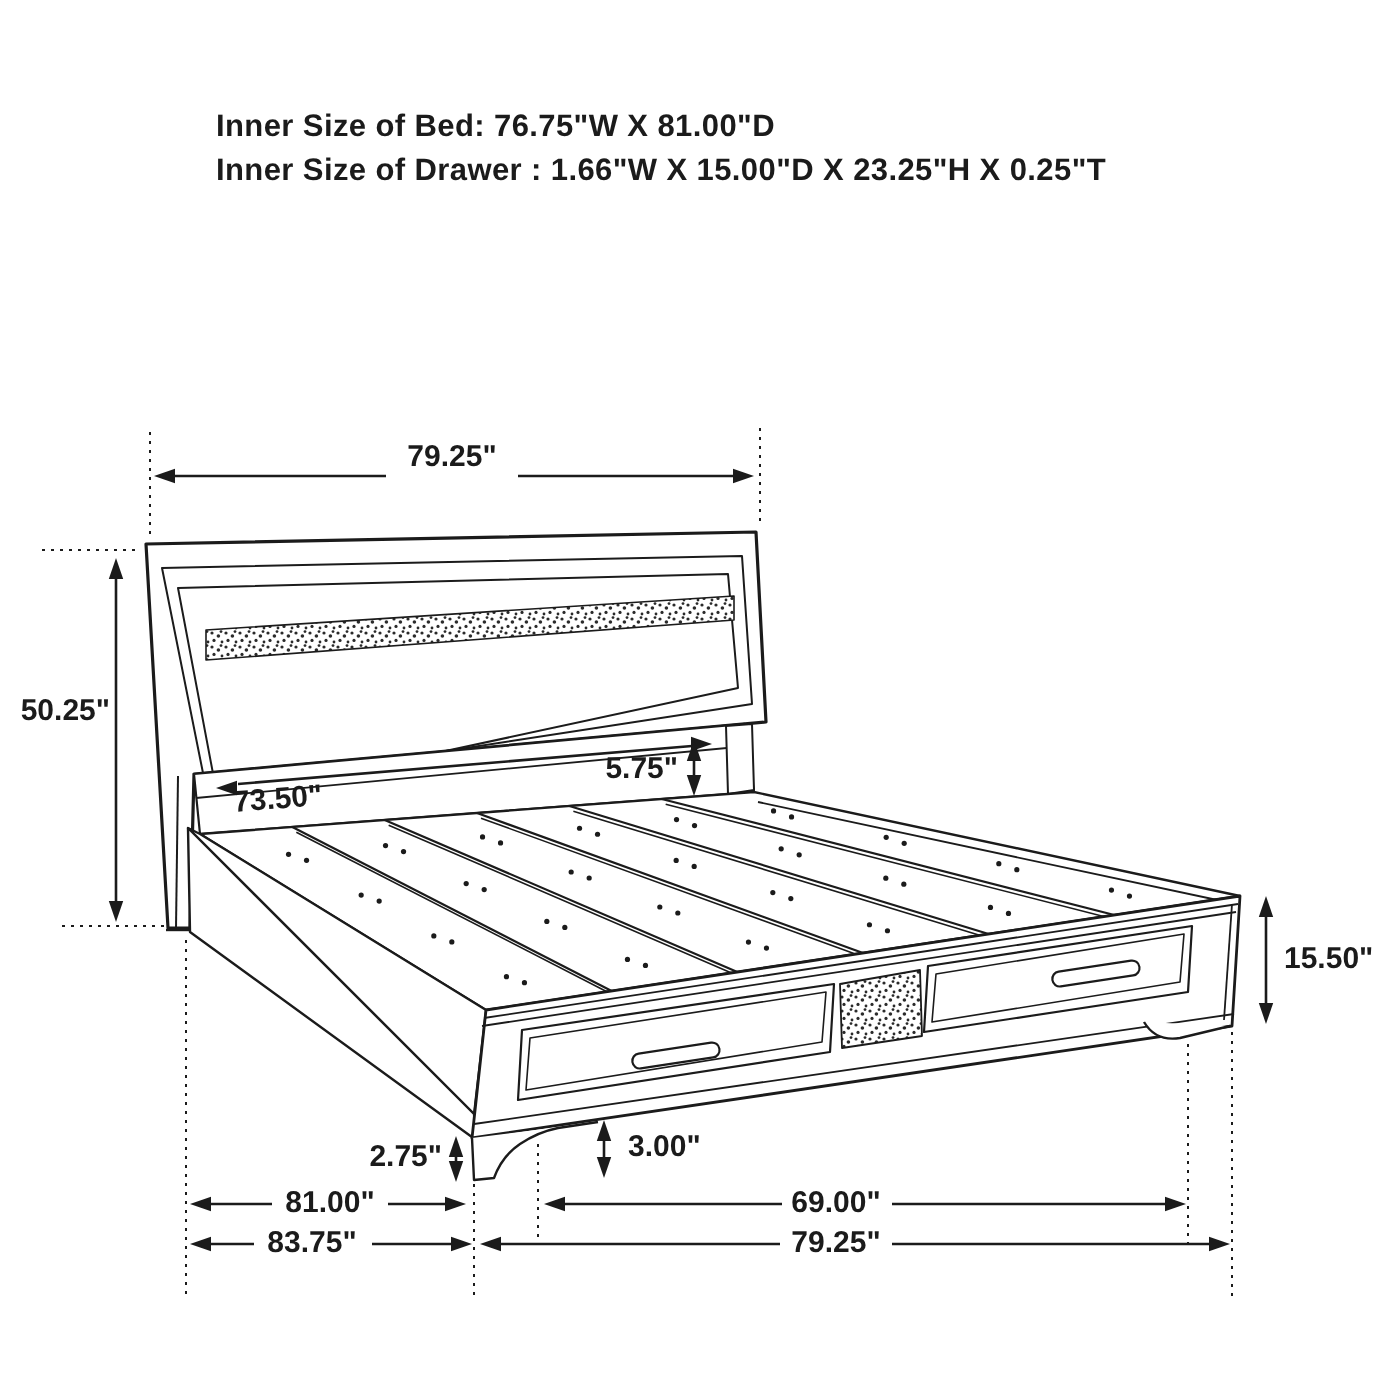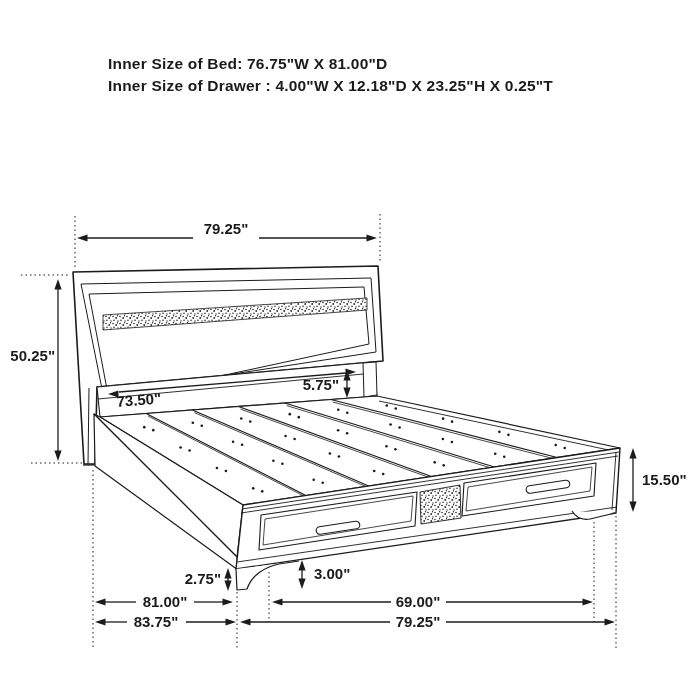--- a/index.html
+++ b/index.html
@@ -192,21 +192,21 @@
         <polygon points="272,602 282.5,598.4 282.5,605.6"></polygon>
         <polygon points="593,602 582.5,598.4 582.5,605.6"></polygon>
         <polygon points="95,622 105.5,618.4 105.5,625.6"></polygon>
         <polygon points="236,622 225.5,618.4 225.5,625.6"></polygon>
         <polygon points="240,622 250.5,618.4 250.5,625.6"></polygon>
         <polygon points="615,622 604.5,618.4 604.5,625.6"></polygon>
       </g>
   </svg>
 
   <div class="hdr" style="top:55px">Inner Size of Bed: 76.75"W X 81.00"D</div>
-  <div class="hdr" style="top:77px">Inner Size of Drawer : 4.00"W X 12.18"D X 23.25"H X 0.25"T</div>
+  <div class="hdr" style="top:77px">Inner Size of Drawer : 1.66"W X 15.00"D X 23.25"H X 0.25"T</div>
 
   <div class="dim ctr" style="left:188px;top:221px;width:76px">79.25"</div>
   <div class="dim rgt" style="left:2px;top:348px;width:53px">50.25"</div>
   <div class="dim" style="left:116px;top:394px;transform:rotate(-4.5deg);transform-origin:left top">73.50"</div>
   <div class="dim rgt" style="left:295px;top:377px;width:44px">5.75"</div>
   <div class="dim" style="left:642px;top:472px">15.50"</div>
   <div class="dim rgt" style="left:175px;top:571px;width:46px">2.75"</div>
   <div class="dim" style="left:314px;top:566px">3.00"</div>
   <div class="dim ctr" style="left:130px;top:594px;width:70px">81.00"</div>
   <div class="dim ctr" style="left:383px;top:594px;width:70px">69.00"</div>

